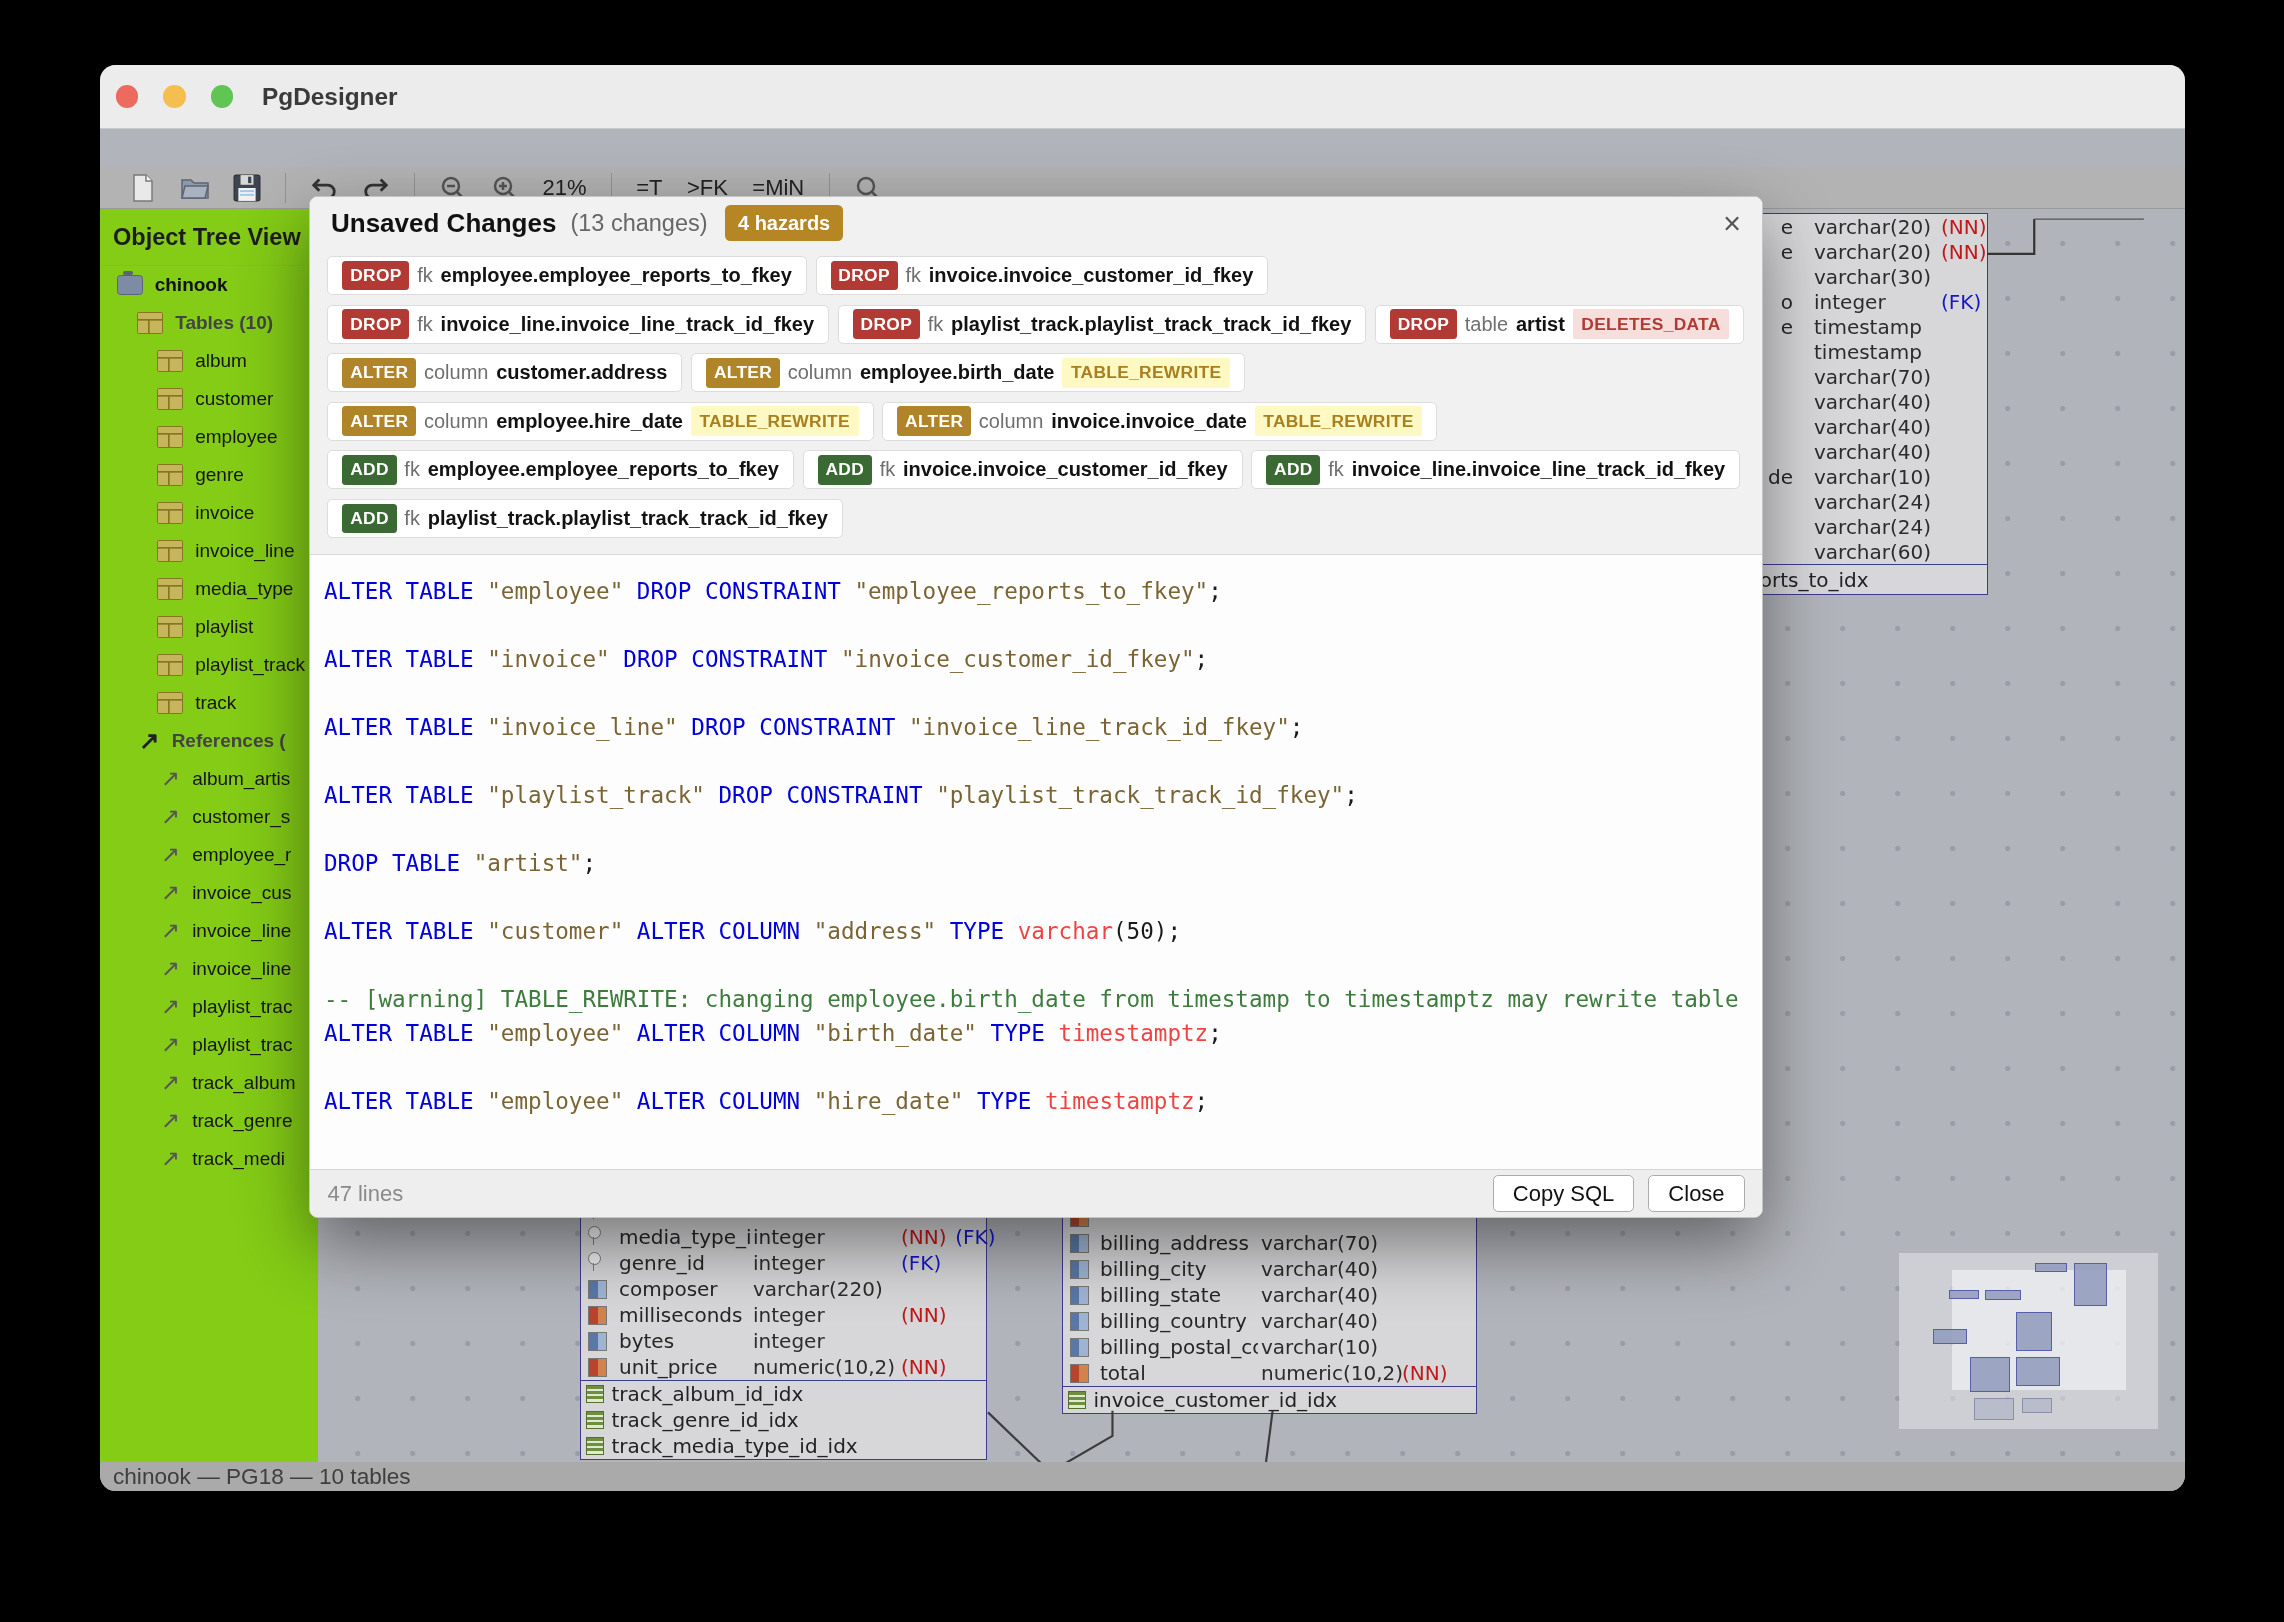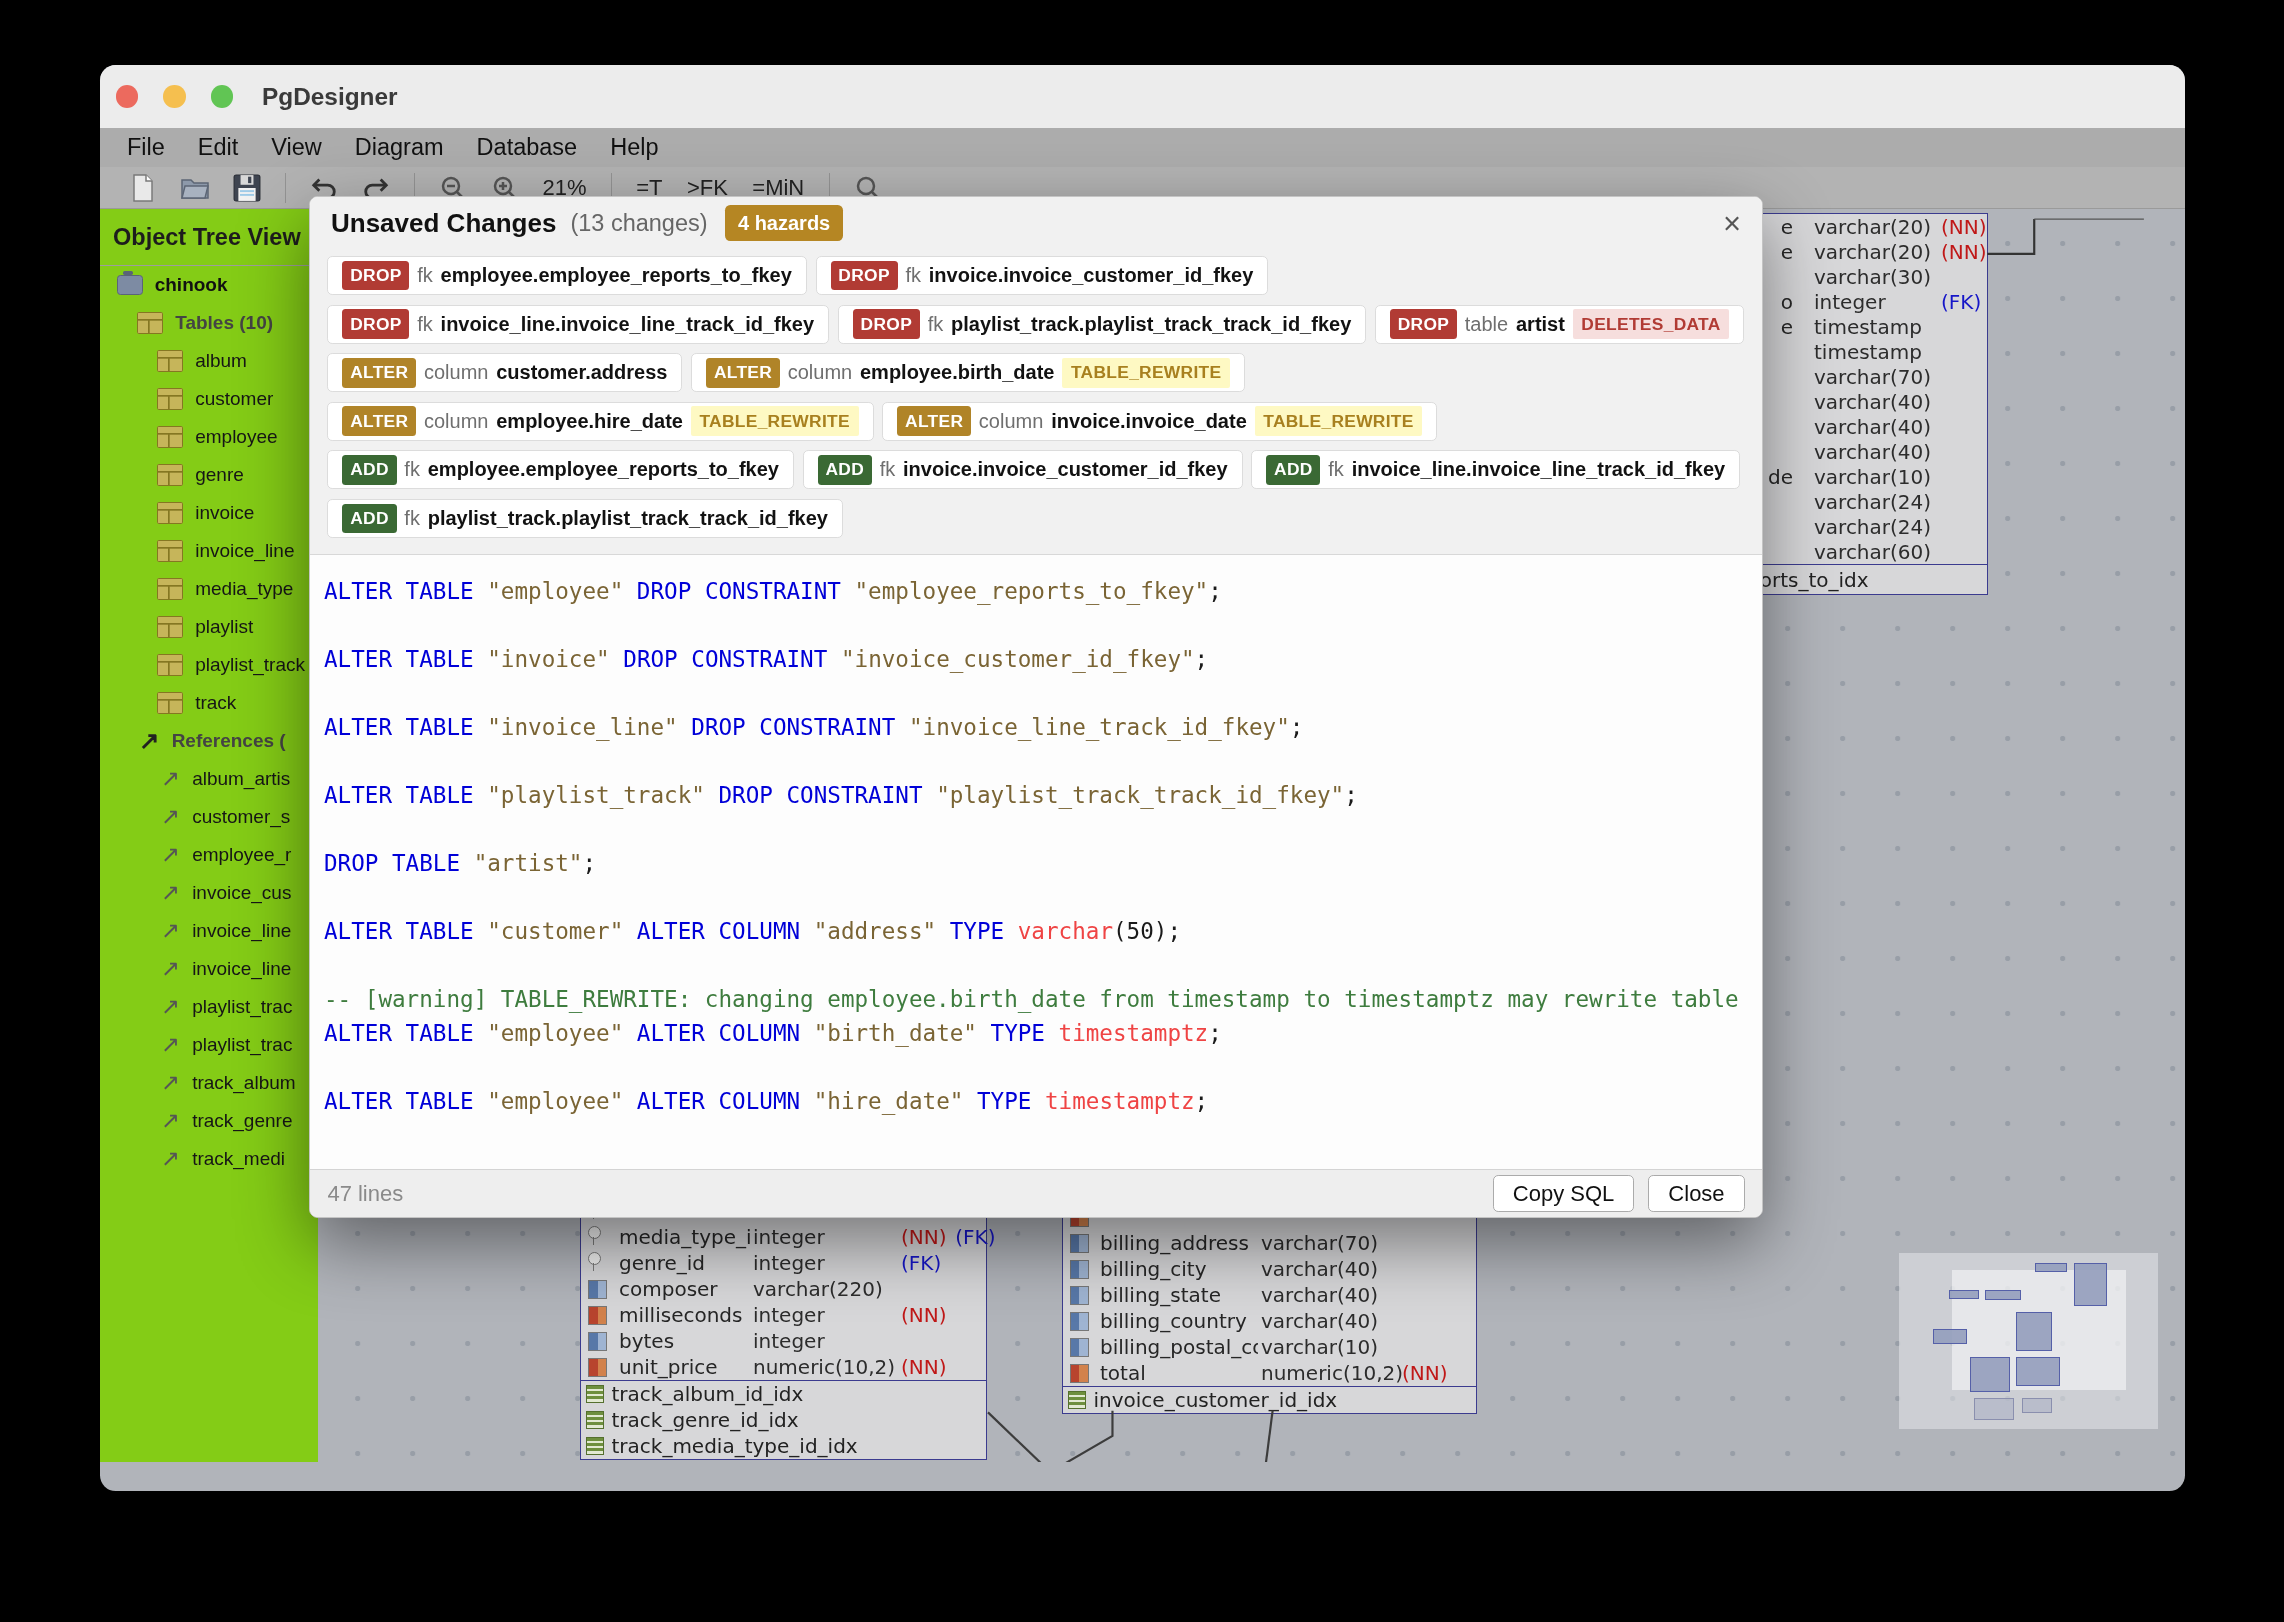--- a/index.html
+++ b/index.html
@@ -109,28 +109,20 @@
 
 <div class="window">
 
   <div class="titlebar">
     <span class="tl red"></span>
     <span class="tl yellow"></span>
     <span class="tl green"></span>
     <span class="win-title">PgDesigner</span>
   </div>
 
-  <div class="menubar" id="menubar">
-      <span class="menu-item">File</span>
-      <span class="menu-item">Edit</span>
-      <span class="menu-item">View</span>
-      <span class="menu-item">Diagram</span>
-      <span class="menu-item">Database</span>
-      <span class="menu-item">Help</span>
-    </div>
 
   <div class="toolbar" id="toolbar">
       <span class="tb-icon">
         <svg viewBox="0 0 24 28">
           <path d="M3 1h12l6 6v20H3z" fill="#e9e9e9" stroke="#7a7a7a" stroke-width="1.5"></path>
           <path d="M15 1v6h6" fill="#fff" stroke="#7a7a7a" stroke-width="1.5"></path>
         </svg>
       </span>
       <span class="tb-icon">
         <svg viewBox="0 0 28 24">
@@ -542,20 +534,23 @@
     <div class="mm-rect" style="left:50px;top:37px;width:30px;height:8.7px;"></div>
     <div class="mm-rect" style="left:86px;top:37px;width:36px;height:10.4px;"></div>
     <div class="mm-rect" style="left:117px;top:59px;width:36px;height:39px;"></div>
     <div class="mm-rect" style="left:34px;top:76px;width:34px;height:15px;"></div>
     <div class="mm-rect" style="left:71px;top:104px;width:40px;height:35px;"></div>
     <div class="mm-rect" style="left:117px;top:104px;width:44px;height:29px;"></div>
     <div class="mm-rect dim" style="left:75px;top:145px;width:40px;height:22px;"></div>
     <div class="mm-rect dim" style="left:123px;top:145px;width:30px;height:15px;"></div>
   </div>
 
+  <div class="statusbar">
+    <span class="status-text">chinook — PG18 — 10 tables</span>
+  </div>
 
   <div class="modal">
     <div class="modal-header">
       <span class="modal-title">Unsaved Changes</span>
       <span class="modal-subtitle">(13 changes)</span>
       <span class="hazard-badge">4 hazards</span>
       <span class="modal-close">×</span>
     </div>
     <div class="chips" id="chips">
         <div class="chip">

